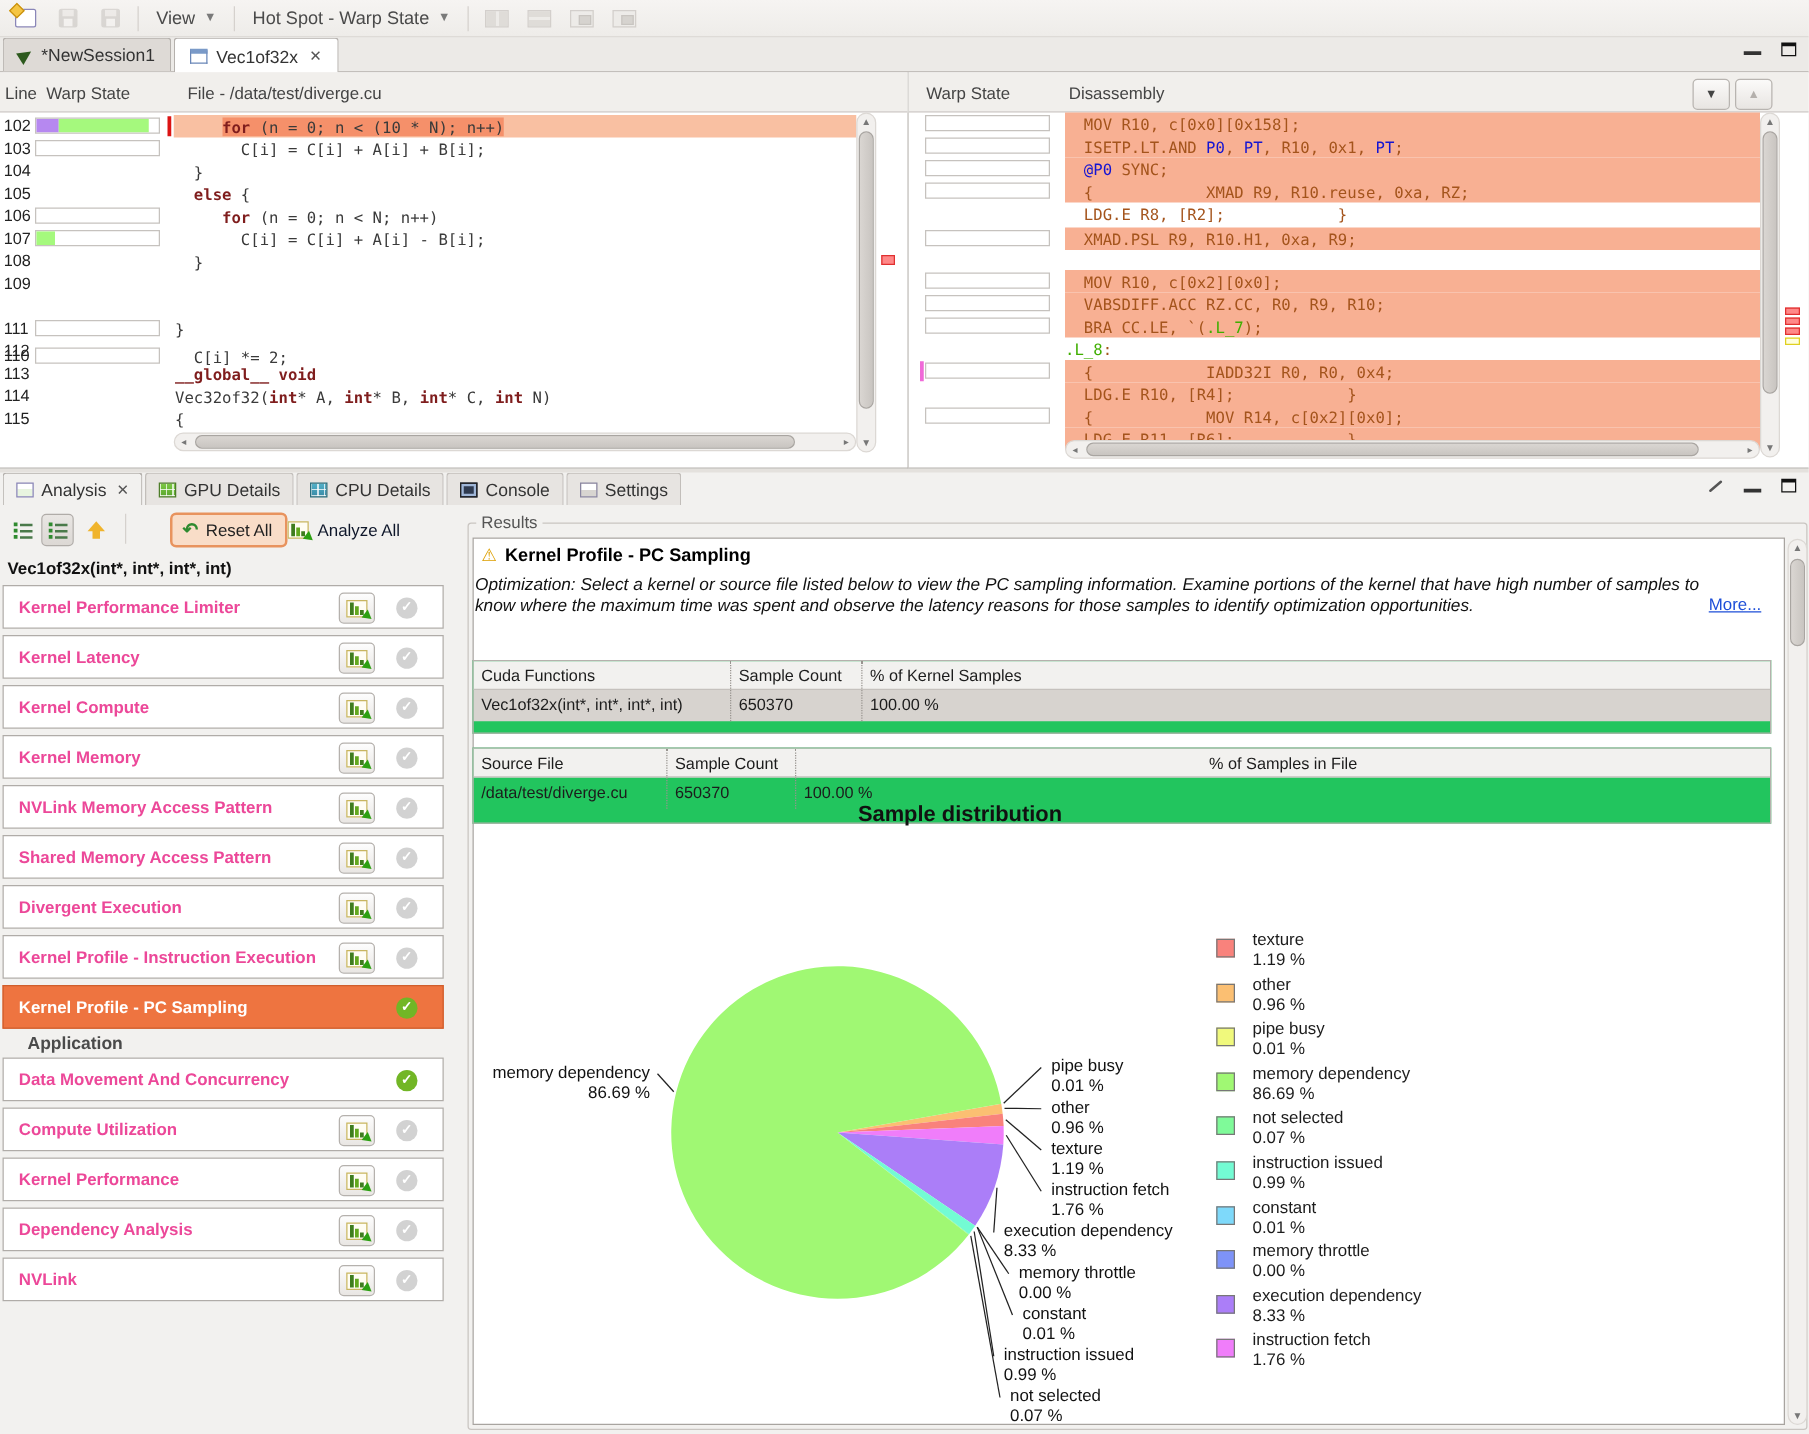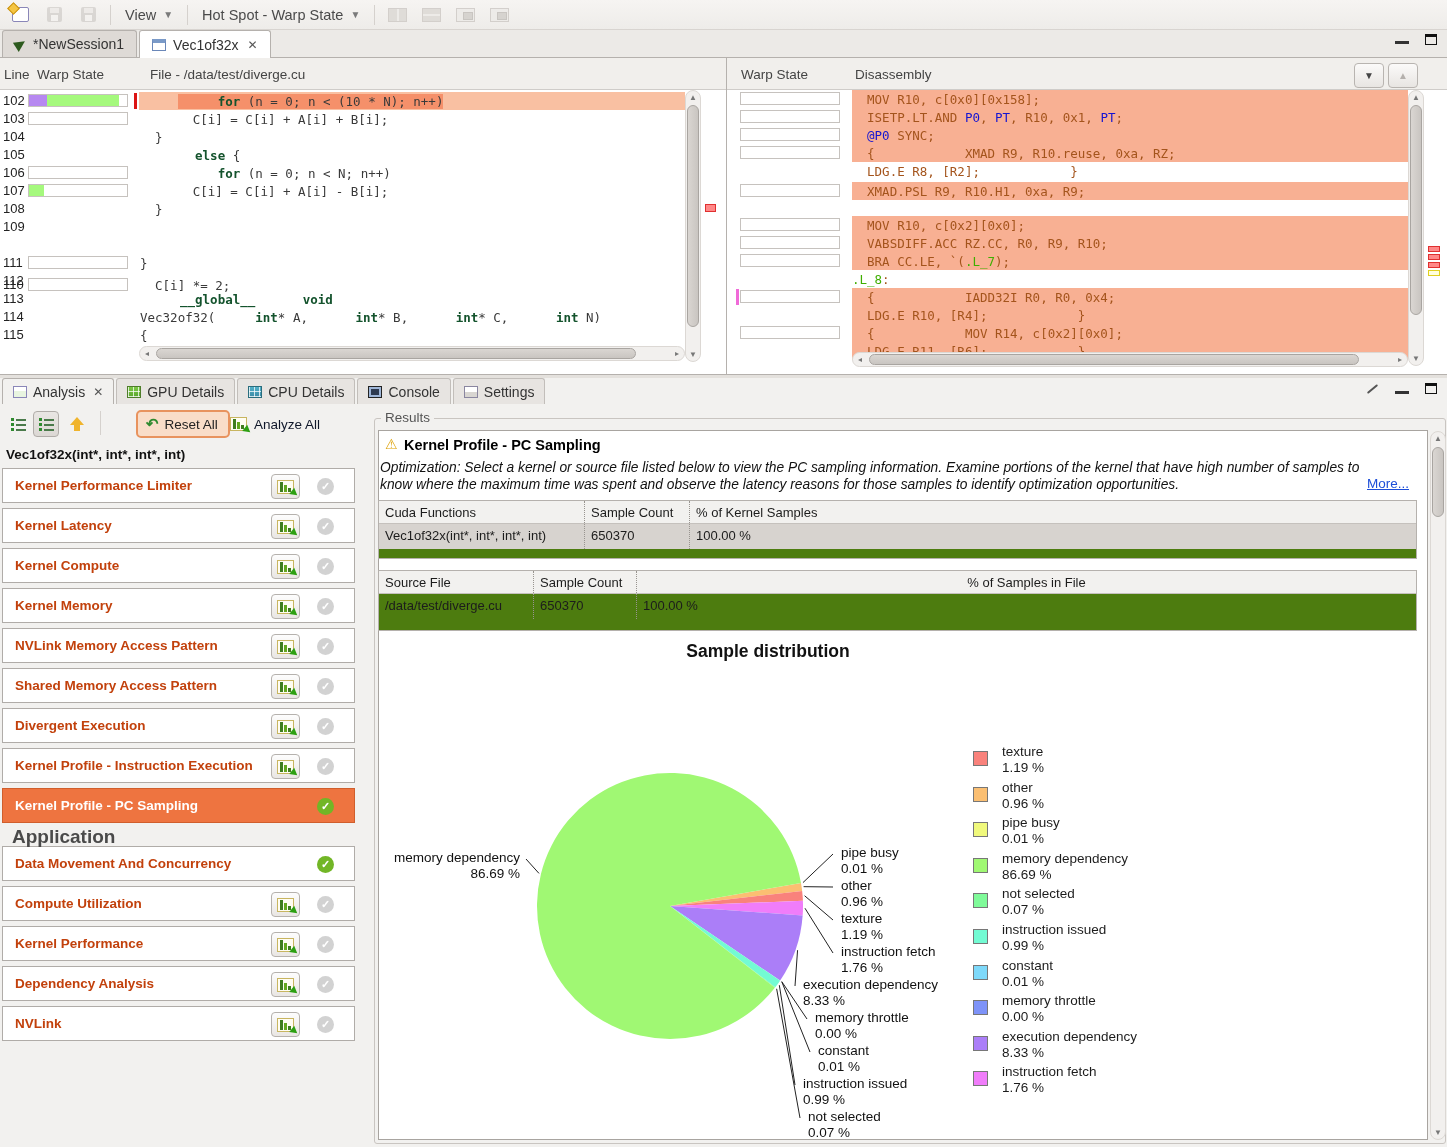--- a/index.html
+++ b/index.html
@@ -40,21 +40,21 @@
   .phead { position:absolute; left:0; top:0; right:0; height:32px; background:#f1efec; border-bottom:1px solid #cfccc9; font-size:13.5px; color:#444; }
   .phead span { position:absolute; top:9px; }
   .crow,.drow { position:absolute; height:18px; left:0; right:0; }
   .lnum { position:absolute; left:3px; top:1px; font-size:13px; color:#222; }
   .wbox { position:absolute; left:28px; top:2px; width:100px; height:13px; background:#fff; border:1px solid #c6c2be; display:flex; overflow:hidden; }
   .wseg { height:100%; }
   .chl { position:absolute; left:139px; top:0; width:546px; height:18px; background:#f9c0a2; }
   .ccaret { position:absolute; left:134px; top:1px; width:3px; height:16px; background:#dc1414; }
   pre.code { position:absolute; left:140px; top:2px; font:12.5px "DejaVu Sans Mono",monospace; color:#3a3a3a; white-space:pre; }
   .stmt { background:#f5906a; }
-  .kw { color:#14532d; font-weight:bold;margin-left:40px; }
+  .kw { color:#7f1d1d; font-weight:bold; }
   .dbox { position:absolute; left:13px; top:2px; width:100px; height:13px; background:#fff; border:1px solid #c6c2be; }
   .dhl { position:absolute; left:125px; top:0; width:556px; height:18px; background:#f8b093; }
   pre.dcode { position:absolute; left:125px; top:2px; font:12.5px "DejaVu Sans Mono",monospace; color:#a4541c; white-space:pre; }
   .dcaret { position:absolute; left:9px; top:1px; width:3px; height:16px; background:#f06ad8; }
   .tb { color:#1414d2; } .tg { color:#3fae00; }
   .hbtn { position:absolute; top:5px; width:30px; height:25px; border:1px solid #b8b4b0; border-radius:4px; background:linear-gradient(#fbfaf9,#e8e5e2); text-align:center; line-height:23px; font-size:10px; }
   
   .vsb,.hsb { position:absolute; background:#f2f0ee; border:1px solid #dcd8d4; border-radius:8px; }
   .sb-thumb { position:absolute; background:linear-gradient(90deg,#dad6d2,#c9c5c1); border:1px solid #a9a5a1; border-radius:7px; }
   .hsb .sb-thumb { background:linear-gradient(#dad6d2,#c9c5c1); }
@@ -88,37 +88,37 @@
   .ic-up:after { content:""; position:absolute; left:4px; top:7px; width:6px; height:7px; background:#f0b42c; }
   #reset-btn { position:absolute; left:136px; top:410px; height:28px; padding:0 10px 0 8px; display:flex; align-items:center; gap:6px; background:#f9ddc8; border:2px solid #e8935e; border-radius:5px; font-size:13.5px; color:#222; }
   .ic-undo { color:#2f8a2f; font-size:15px; font-weight:bold; transform:scaleX(-1); }
   #analyze-btn { position:absolute; left:230px; top:411px; height:26px; display:flex; align-items:center; gap:7px; font-size:13.5px; color:#0f172a; }
   .ic-chart { position:relative; width:17px; height:14px; background:#fffdf2; border:1px solid #c8b560; }
   .ic-chart b { position:absolute; bottom:1px; width:3px; background:#3f7d1e; }
   .ic-chart b:nth-child(1){ left:2px; height:10px; } .ic-chart b:nth-child(2){ left:6px; height:7px; background:#63a81e; } .ic-chart b:nth-child(3){ left:10px; height:4px; }
   .ic-chart:after { content:""; position:absolute; right:-5px; bottom:-4px; width:0; height:0; border-left:7px solid #2da012; border-top:4px solid transparent; border-bottom:4px solid transparent; transform:rotate(38deg); }
   #kernel-sig { position:absolute; left:6px; top:447px; font-size:13.5px; font-weight:bold; color:#111; }
   .an-item { position:absolute; left:2px; width:353px; height:35px; background:#fff; border:1px solid #b0aca8; }
-  .an-item .lbl { position:absolute; left:12px; top:9px; font-size:13.5px; font-weight:bold; color:#c2410c; }
+  .an-item .lbl { position:absolute; left:12px; top:9px; font-size:13.5px; font-weight:bold; color:#ec4899; }
   .an-item.selected { background:#ee7440; border-color:#d05e2c; }
   .an-item.selected .lbl { color:#fff; }
   .an-item .btn { position:absolute; right:54px; top:5px; width:29px; height:25px; border:1px solid #b5b1ad; border-radius:4px; background:linear-gradient(#fdfdfd,#e9e6e3); display:flex; align-items:center; justify-content:center; }
   .chk { position:absolute; right:20px; top:9px; width:17px; height:17px; border-radius:50%; background:#d2d2d2; color:#fff; font-weight:bold; font-size:11px; text-align:center; line-height:17px; }
   .chk.done { background:#72b626; }
-  #app-label { position:absolute; left:12px; top:826px; font-size:19px; font-weight:bold; color:#4a4a4a; }
+  #app-label { position:absolute; left:22px; top:826px; font-size:14px; font-weight:bold; color:#4a4a4a; }
 
   
   #results-border { position:absolute; left:374px; top:418px; width:1072px; height:726px; border:1px solid #c9c5c1; border-radius:3px; }
   #results-label { position:absolute; left:381px; top:410px; background:#f2f1ef; padding:0 4px; font-size:13.5px; color:#555; }
   #results-inner { position:absolute; left:378px; top:430px; width:1050px; height:710px; background:#fff; border:1px solid #a8a4a0; }
   #res-head { position:absolute; left:404px; top:437px; font-size:14.5px; font-weight:bold; color:#000; }
   #res-warn { position:absolute; left:385px; top:436px; color:#dd9f00; font-size:14px; }
   #opt-text { position:absolute; left:380px; top:459px; width:980px; font-style:italic; font-size:13.8px; line-height:17px; color:#111; }
   #more-link { position:absolute; left:1367px; top:476px; color:#1d4ed8; text-decoration:underline; font-size:13.5px; }
-  .rtbl { position:absolute; background:#4d7c0f; border:1px solid #b5b1ad; }
+  .rtbl { position:absolute; background:#22c55e; border:1px solid #b5b1ad;margin-top:28px; }
   .trh { display:flex; background:#f2f1ef; border-bottom:1px solid #c5c1bd; height:23px; }
   .trd { display:flex; height:25px; }
   .trd.sel { background:#d7d3cf; }
   .tc { padding:4px 6px; font-size:13px; white-space:nowrap; overflow:hidden; }
   .tc + .tc { border-left:1px dotted #98948f; }
   #chart-title { position:absolute; left:378px; top:641px; width:780px; text-align:center; font-size:17.5px; font-weight:bold; color:#111; }
   #legend { position:absolute; left:973px; top:744px; }
   .lg-item { position:absolute; left:0; }
   .lg-sw { position:absolute; left:0; top:7px; width:15px; height:15px; border:1px solid #777; }
   .lg-tx { position:absolute; left:29px; top:0; font-size:13.5px; line-height:16px; white-space:nowrap; }

